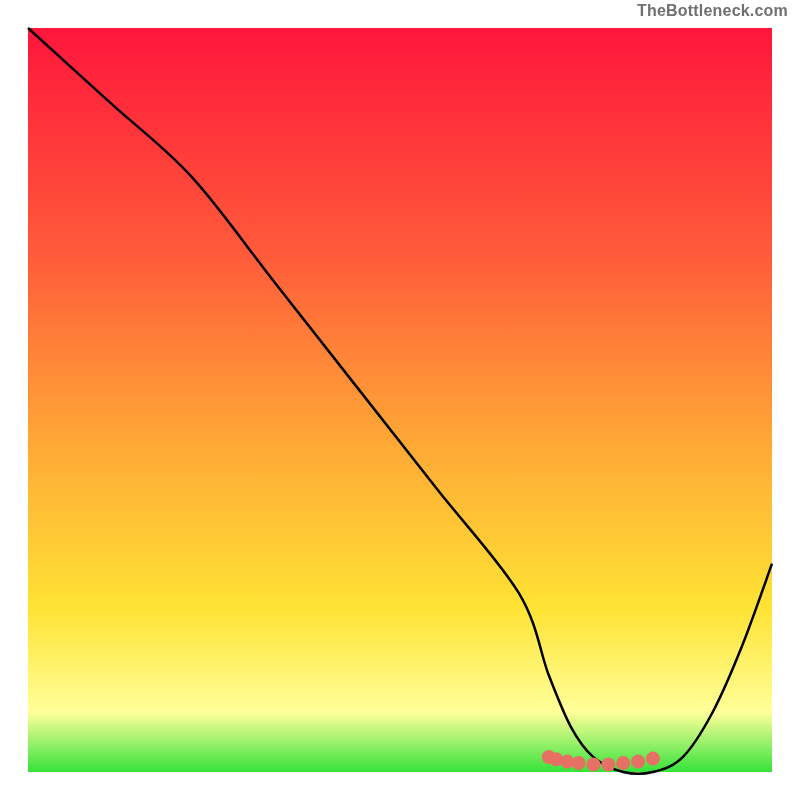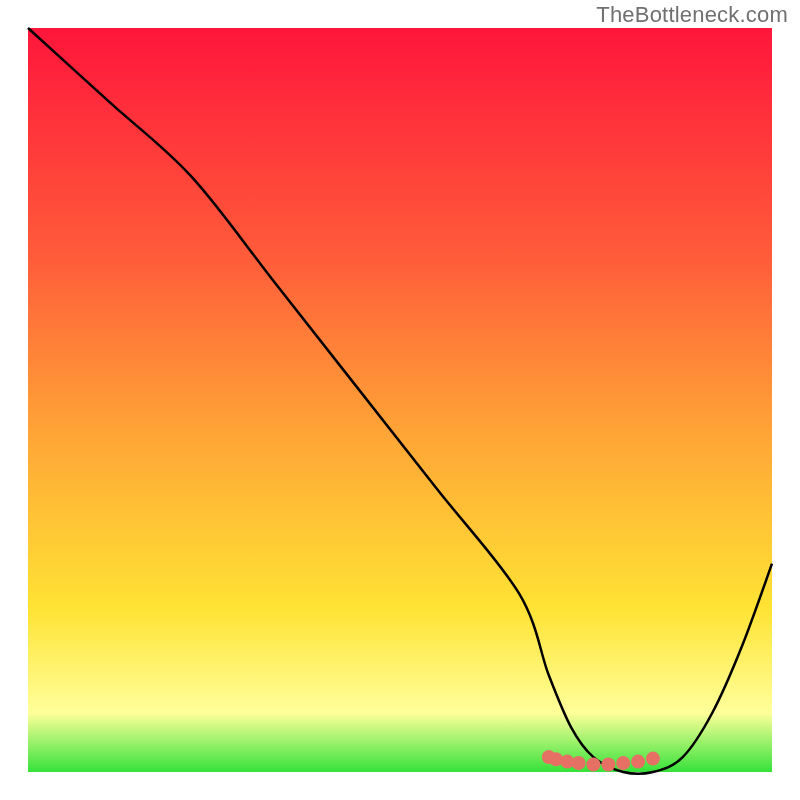--- a/index.html
+++ b/index.html
@@ -12,22 +12,22 @@
   }
   .stage {
     position: relative;
     width: 800px;
     height: 800px;
   }
   .watermark {
     position: absolute;
     top: 2px;
     right: 12px;
-    font-size: 22px;
-    font-weight: 400;
+    font-size: 16px;
+    font-weight: 700;
     color: #707070;
     letter-spacing: 0.2px;
   }
   svg {
     display: block;
   }
 </style>
 </head>
 <body>
 

